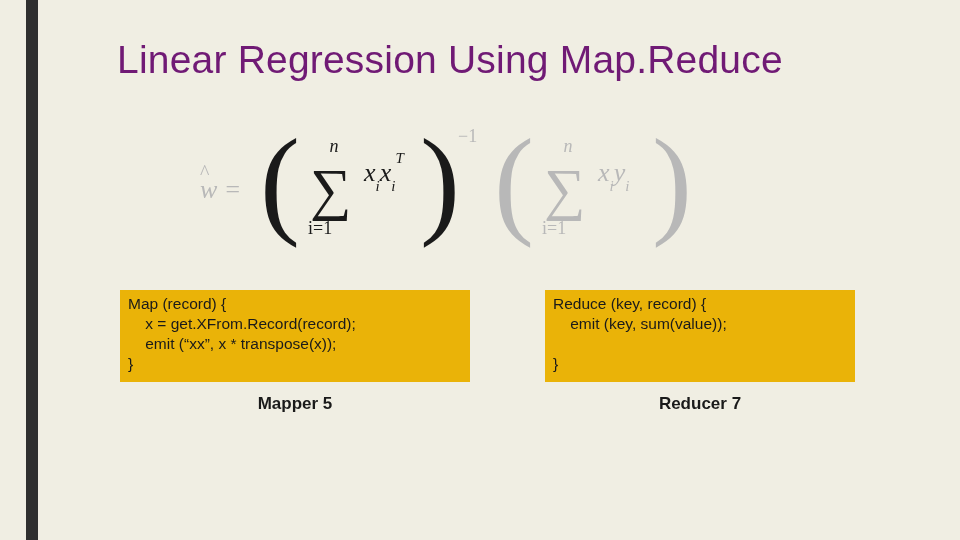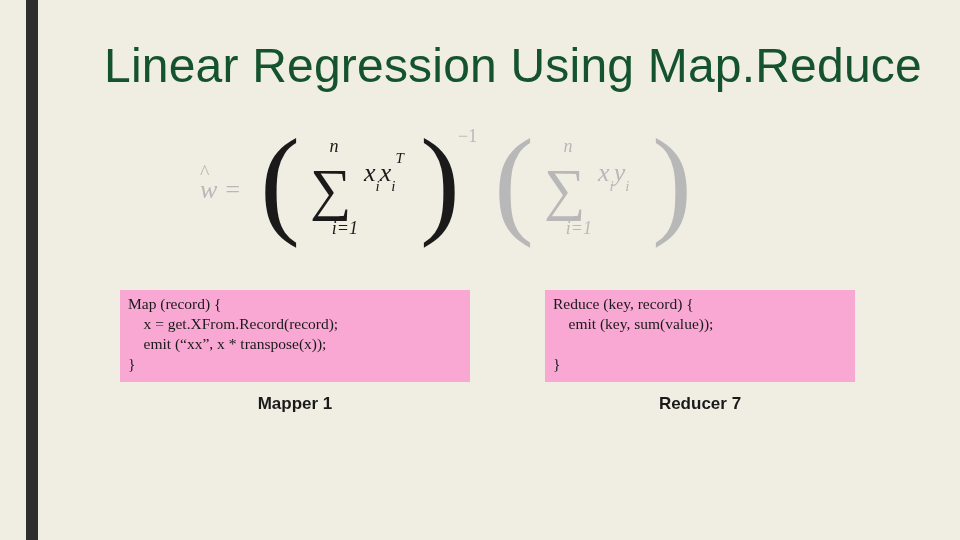--- a/index.html
+++ b/index.html
@@ -14,24 +14,24 @@
   .accent-bar {
     position: absolute;
     left: 26px;
     top: 0;
     width: 12px;
     height: 540px;
     background: #2f2f2f;
   }
   .title {
     position: absolute;
-    left: 104px;
+    left: 117px;
     top: 38px;
-    font-size: 48px;
-    color: #14532d;
+    font-size: 39px;
+    color: #701a75;
     letter-spacing: 0.2px;
   }
   .formula {
     position: absolute;
     left: 200px;
     top: 120px;
     width: 560px;
     height: 140px;
     color: #1a1a1a;
     font-family: "Cambria Math", "Times New Roman", serif;
@@ -74,23 +74,22 @@
     position: absolute;
     font-size: 18px;
     font-style: italic;
     top: 16px;
     text-align: center;
     width: 40px;
   }
   .sigma-bot {
     position: absolute;
     font-size: 18px;
-    font-style: italic;
     top: 98px;
-    text-align: right;
+    text-align: left;
     width: 50px;
   }
   .term {
     position: absolute;
     font-size: 26px;
     font-style: italic;
     top: 38px;
   }
   .sub {
     font-size: 15px;
@@ -107,26 +106,26 @@
     top: -8px;
   }
   .outer-sup {
     position: absolute;
     font-size: 18px;
     top: 6px;
   }
 
   .code-box {
     position: absolute;
-    background: #f9a8d4;
+    background: #eab308;
     top: 290px;
     height: 92px;
     padding: 4px 8px;
     box-sizing: border-box;
-    font-family: Liberation Serif, serif;
+    font-family: Liberation Sans, sans-serif;
     font-size: 15.5px;
     line-height: 20px;
     color: #1a1a1a;
     white-space: pre;
   }
   .code-left  { left: 120px; width: 350px; }
   .code-right { left: 545px; width: 310px; }
 
   .caption {
     position: absolute;
@@ -173,19 +172,19 @@
       <span>x</span><span class="sub">i</span><span>y</span><span class="sub">i</span>
     </span>
     <span class="paren" style="left:158px;">)</span>
   </div>
 </div>
 
 <div class="code-box code-left"><span>Map (record) {</span>
 <span>    x = get.XFrom.Record(record);</span>
 <span>    emit (“xx”, x * transpose(x));</span>
 <span>}</span></div>
-<div class="caption caption-left">Mapper 1</div>
+<div class="caption caption-left">Mapper 5</div>
 
 <div class="code-box code-right"><span>Reduce (key, record) {</span>
 <span>    emit (key, sum(value));</span>
 <span></span>
 <span>}</span></div>
 <div class="caption caption-right">Reducer 7</div>
 
 </body></html>

